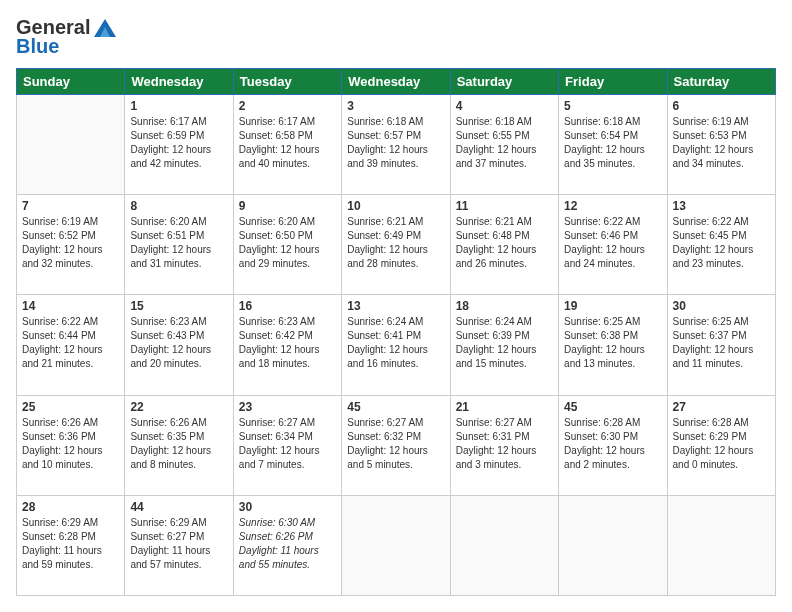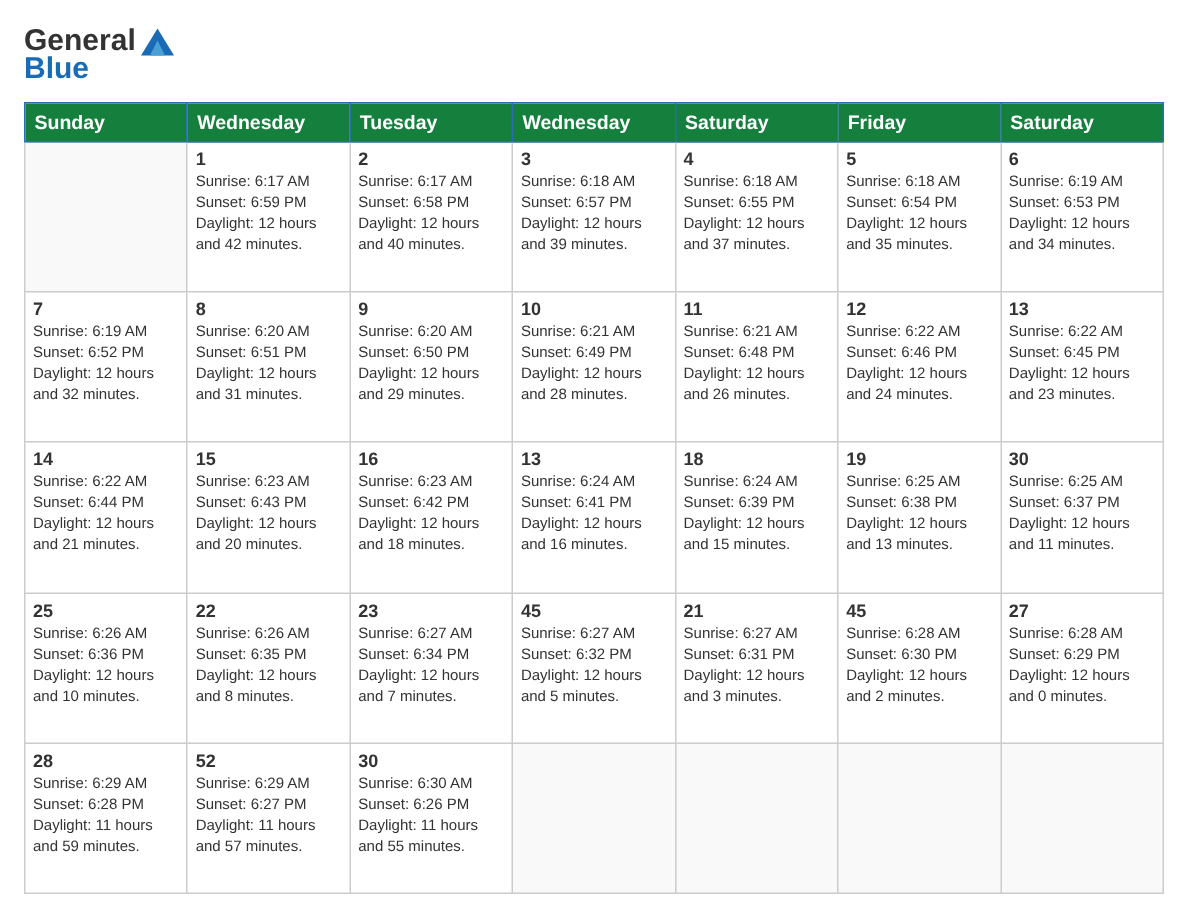--- a/index.html
+++ b/index.html
@@ -314,29 +314,29 @@
         </tr>
         <tr class="last-row">
           <td>
             <span class="day-num">28</span>
             <div class="day-info" style="white-space: pre-line;">Sunrise: 6:29 AM
 Sunset: 6:28 PM
 Daylight: 11 hours
 and 59 minutes.</div>
           </td>
           <td>
-            <span class="day-num">52</span>
+            <span class="day-num">44</span>
             <div class="day-info" style="white-space: pre-line;">Sunrise: 6:29 AM
 Sunset: 6:27 PM
 Daylight: 11 hours
 and 57 minutes.</div>
           </td>
           <td>
             <span class="day-num">30</span>
-            <div class="day-info" style="white-space: pre-line;">Sunrise: 6:30 AM
+            <div class="day-info" style="white-space: pre-line; font-style: italic;">Sunrise: 6:30 AM
 Sunset: 6:26 PM
 Daylight: 11 hours
 and 55 minutes.</div>
           </td>
           <td class="empty"></td>
           <td class="empty"></td>
           <td class="empty"></td>
           <td class="empty"></td>
         </tr>
       </tbody>

